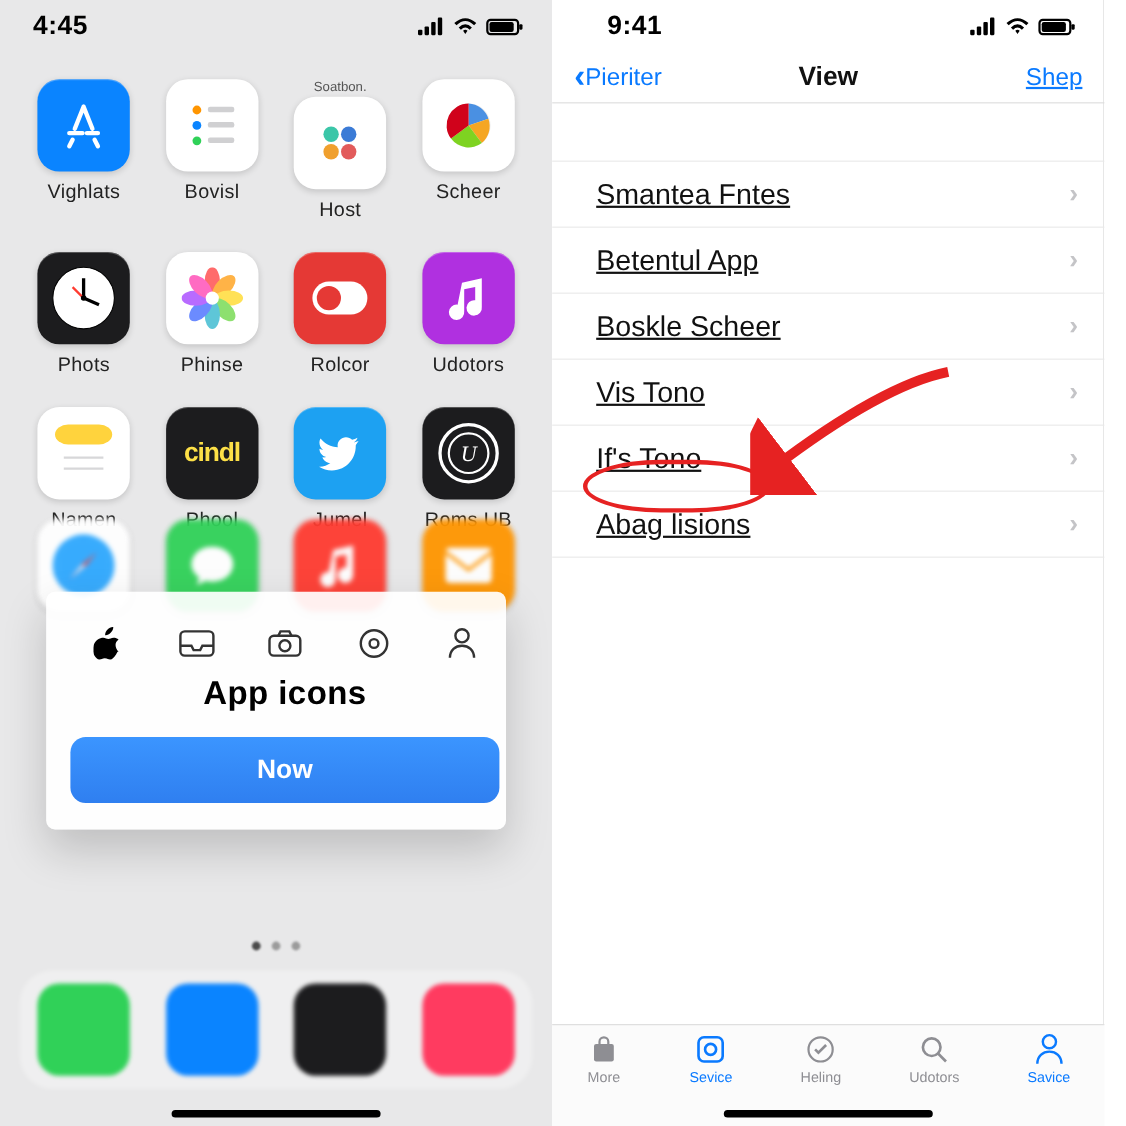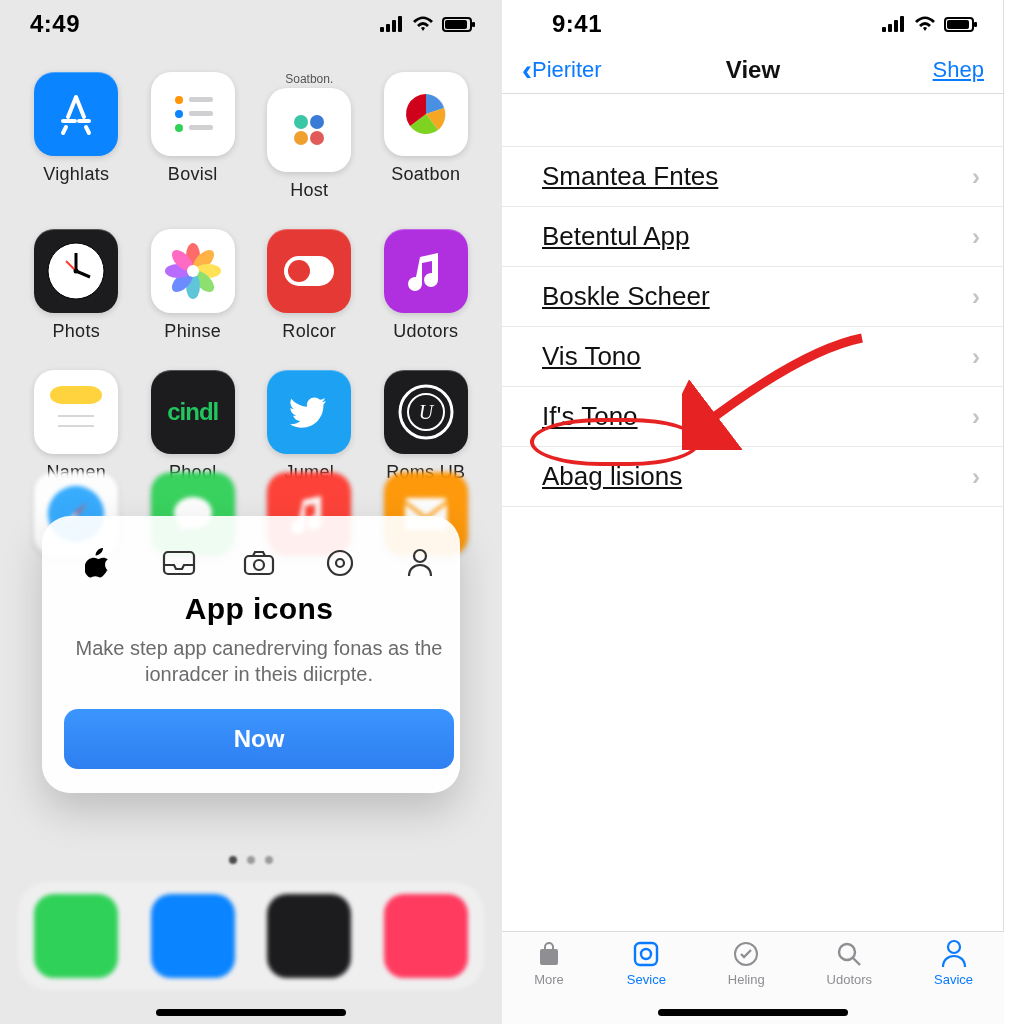--- a/index.html
+++ b/index.html
@@ -23,21 +23,21 @@
   .app .tile { width:84px; height:84px; border-radius:20px; display:flex;align-items:center;justify-content:center; font-size:34px; color:#fff; box-shadow:0 2px 6px rgba(0,0,0,.15), inset 0 1px 0 rgba(255,255,255,.25);}
   .app .lbl { font-size:18px; color:#222; font-weight:500; letter-spacing:.3px;}
   .blurred-apps { filter: blur(2.2px); opacity:.95; }
   .dock { position:absolute; bottom:34px; left:18px; right:18px; height:108px; border-radius:30px; background:rgba(255,255,255,.32); filter: blur(2px); display:flex; justify-content:space-around; align-items:center;}
   .dock .dtile { width:84px; height:84px; border-radius:20px; }
   .pager { position:absolute; bottom:160px; left:0; right:0; display:flex; justify-content:center; gap:10px; filter:blur(1.2px);}
   .pager span{width:8px;height:8px;border-radius:50%;background:#9b9b9b;}
   .pager span.on{background:#4a4a4a;}
 
   
-  .popup { position:absolute; left:42px; right:42px; top:516px; background:rgba(255,255,255,.92); border-radius:28px; padding:22px 6px 24px 22px; box-shadow:0 18px 40px rgba(0,0,0,.18);}
+  .popup { position:absolute; left:42px; right:42px; top:538px; background:rgba(255,255,255,.92); border-radius:8px; padding:22px 6px 24px 22px; box-shadow:0 18px 40px rgba(0,0,0,.18);}
   .popup-icons{display:flex;justify-content:space-between;align-items:center; padding:10px 14px 8px 14px; font-size:30px; color:#222;}
   .popup-icons .ic{width:40px;height:30px;display:flex;align-items:center;justify-content:center;}
   .popup h2{ text-align:center; font-size:30px; font-weight:700; margin-top:6px; letter-spacing:.4px;}
   .popup p{ text-align:center; font-size:20px; color:#6b6b6e; margin-top:10px; line-height:1.28; padding:0 6px;}
   .popup .btn { margin-top:22px; height:60px; border-radius:14px; background:linear-gradient(180deg,#3b95ff,#2f7ff0); color:#fff; font-size:24px; font-weight:600; display:flex; align-items:center; justify-content:center;}
 
   .home-indicator{position:absolute;bottom:8px;left:50%;transform:translateX(-50%);width:190px;height:7px;border-radius:4px;background:#000;}
 
   
   .navbar { height:48px; display:flex; align-items:center; justify-content:space-between; padding:0 20px; border-bottom:1px solid #dcdcdc;}
@@ -63,21 +63,21 @@
   
   svg { display:block; }
 </style>
 </head>
 <body>
 
 <div class="stage">
 
   <div class="phone left">
     <div class="statusbar">
-      <span>4:49</span>
+      <span>4:45</span>
       <div class="icons">
         <span class="sig">
             <span class="b1"></span>
             <span class="b2"></span>
             <span class="b3"></span>
             <span class="b4"></span>
           </span>
         <span>
           <svg width="22" height="16" viewBox="0 0 22 16">
               <path d="M11 15 L13 12 Q11 10 9 12 Z M5 9 Q11 3 17 9 L15 11 Q11 7 7 11 Z M1 5 Q11 -4 21 5 L19 7 Q11 -1 3 7 Z" fill="#000"></path>
@@ -126,21 +126,21 @@
         <div class="app">
           <div class="tile" style="background:#ffffff">
             <svg width="52" height="52" viewBox="0 0 52 52">
               <circle cx="26" cy="26" r="20" fill="#eee"></circle>
               <path d="M26 26 L26 6 A20 20 0 0 1 44 20 Z" fill="#4a90e2"></path>
               <path d="M26 26 L44 20 A20 20 0 0 1 38 42 Z" fill="#f5a623"></path>
               <path d="M26 26 L38 42 A20 20 0 0 1 10 38 Z" fill="#7ed321"></path>
               <path d="M26 26 L10 38 A20 20 0 0 1 26 6 Z" fill="#d0021b"></path>
             </svg>
           </div>
-    <div class="lbl">Soatbon</div>
+    <div class="lbl">Scheer</div>
         </div>
         <div class="app">
           <div class="tile" style="background:#1c1c1e">
             <svg width="64" height="64" viewBox="0 0 64 64">
               <circle cx="32" cy="32" r="28" fill="#fff"></circle>
               <circle cx="32" cy="32" r="28" fill="none" stroke="#000" stroke-width="1"></circle>
               <line x1="32" y1="32" x2="32" y2="14" stroke="#000" stroke-width="3"></line>
               <line x1="32" y1="32" x2="46" y2="38" stroke="#000" stroke-width="3"></line>
               <line x1="32" y1="32" x2="22" y2="22" stroke="#ff3b30" stroke-width="2"></line>
               <circle cx="32" cy="32" r="2.5" fill="#000"></circle>
@@ -187,21 +187,21 @@
               <rect x="6" y="6" width="52" height="52" rx="12" fill="#fff"></rect>
               <rect x="6" y="6" width="52" height="18" rx="12" fill="#ffd33d"></rect>
               <line x1="14" y1="36" x2="50" y2="36" stroke="#d7d7d9" stroke-width="2"></line>
               <line x1="14" y1="46" x2="50" y2="46" stroke="#d7d7d9" stroke-width="2"></line>
             </svg>
           </div>
     <div class="lbl">Namen</div>
         </div>
         <div class="app">
           <div class="tile" style="background:#1c1c1e">
-            <span style="font-family:Arial;font-weight:700;font-size:24px;color:#22c55e;letter-spacing:-1px">cindl</span>
+            <span style="font-family:Arial;font-weight:700;font-size:24px;color:#fde047;letter-spacing:-1px">cindl</span>
           </div>
     <div class="lbl">Phool</div>
         </div>
         <div class="app">
           <div class="tile" style="background:#1da1f2">
             <svg width="46" height="46" viewBox="0 0 46 46">
               <path d="M40 12c-1.4.6-2.9 1-4.4 1.2 1.6-1 2.8-2.5 3.4-4.3-1.5.9-3.1 1.5-4.9 1.9C32.7 9.3 30.7 8.4 28.5 8.4c-4.2 0-7.6 3.4-7.6 7.6 0 .6.1 1.2.2 1.7-6.3-.3-12-3.4-15.7-8-0.7 1.1-1 2.5-1 3.9 0 2.6 1.3 5 3.4 6.3-1.2 0-2.4-.4-3.4-1v.1c0 3.7 2.6 6.8 6.1 7.5-.6.2-1.3.3-2 .3-.5 0-1 0-1.4-.1 1 3 3.8 5.2 7.2 5.3-2.6 2.1-6 3.3-9.6 3.3H4c3.4 2.2 7.4 3.4 11.7 3.4 14 0 21.7-11.6 21.7-21.7v-1C37.7 15 39 13.6 40 12z" fill="#fff"></path>
             </svg>
           </div>
     <div class="lbl">Jumel</div>
@@ -294,21 +294,20 @@
             </svg>
           </span>
           <span class="ic" style="color: rgb(51, 51, 51);">
             <svg width="26" height="30" viewBox="0 0 26 30">
               <circle cx="13" cy="8" r="6" fill="none" stroke="currentColor" stroke-width="2.2"></circle>
               <path d="M2 28c0-7 5-11 11-11s11 4 11 11" fill="none" stroke="currentColor" stroke-width="2.2"></path>
             </svg>
           </span>
         </div>
       <h2>App icons</h2>
-      <p>Make step app canedrerving fonas as the ionradcer in theis diicrpte.</p>
       <div class="btn">
           <span>Now</span>
         </div>
     </div>
 
     <div class="home-indicator"></div>
   </div>
 
   <div class="phone right">
     <div class="statusbar" style="padding-left:50px">

